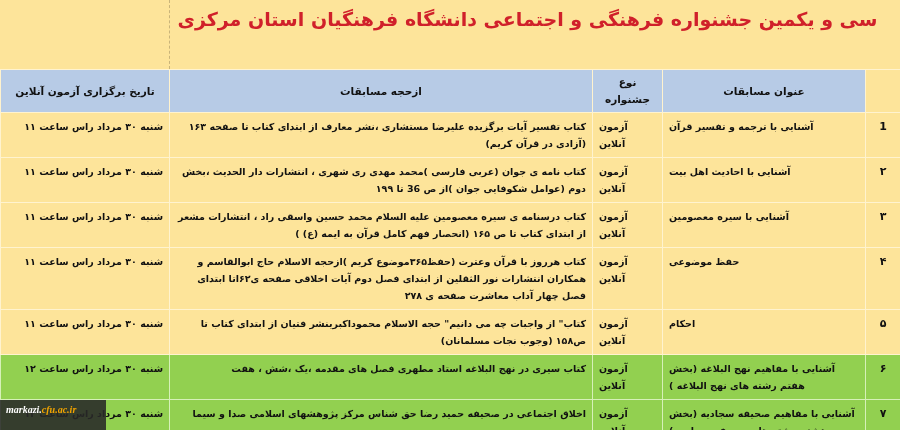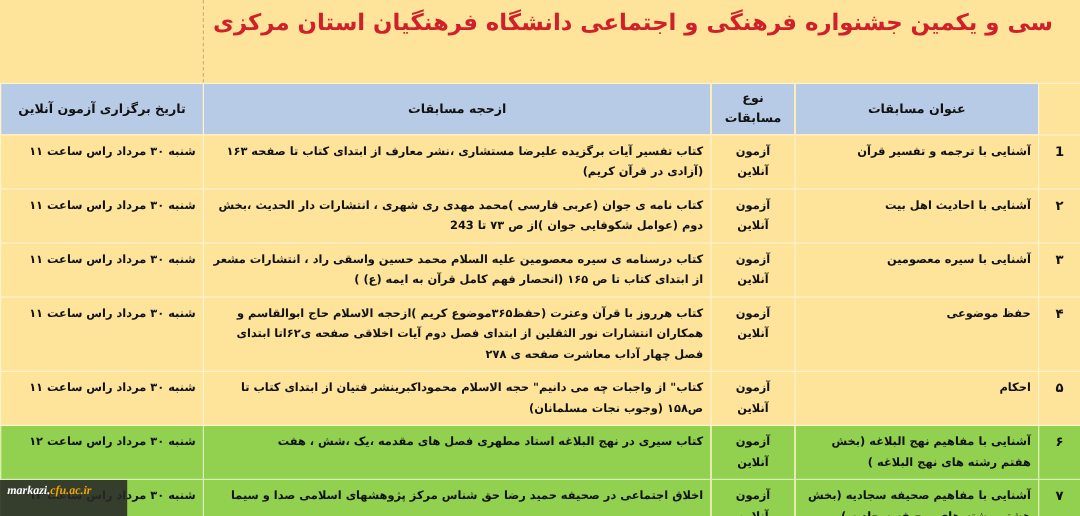--- a/index.html
+++ b/index.html
@@ -41,22 +41,22 @@
       text-align: right; overflow: hidden;
     }
     th {
       background: #b7cbe6; text-align: center; vertical-align: middle;
       height: 14px; padding: 4px 6px; font-size: 10.5px;
     }
     th.num-head { background: #fde49a; }
     tr.yellow td { background: #fde49a; }
     tr.green td { background: #92d050; border-color: #d6f0b8; margin-top: 16px; }
     td.num { text-align: center; font-size: 11px; }
-    td.title-cell { text-align: right; }
-    td.type-cell { text-align: center; }
+    td.title-cell { text-align: left; }
+    td.type-cell { text-align: left; }
     td.date-cell { text-align: right; }
     .watermark {
       position: absolute; left: 0; top: 400px; width: 100px; height: 36px;
       background: rgba(40,40,40,0.88);
       font-family: Liberation Serif, serif; font-style: italic; font-weight: bold;
       font-size: 10px; line-height: 20px; padding-left: 6px; color: #fff;
     }
     .watermark .accent { color: #f2a400; }
   </style>
 </head>
@@ -72,38 +72,38 @@
     <col style="width:35px">
     <col style="width:203px">
     <col style="width:70px">
     <col style="width:423px">
     <col style="width:169px">
   </colgroup>
   <thead>
     <tr>
       <th class="num-head"></th>
       <th>عنوان مسابقات</th>
-      <th>نوع مسابقات</th>
+      <th>نوع جشنواره</th>
       <th>ازحجه مسابقات</th>
       <th>تاریخ برگزاری آزمون آنلاین</th>
     </tr>
   </thead>
   <tbody>
     <tr class="yellow" style="height:38px">
       <td class="num">1</td>
       <td class="title-cell">آشنایی با ترجمه و تفسیر قرآن</td>
       <td class="type-cell">آزمون آنلاین</td>
       <td>کتاب تفسیر آیات برگزیده علیرضا مستشاری ،نشر معارف از ابتدای کتاب تا صفحه ۱۶۳ (آزادی در قرآن کریم)</td>
       <td class="date-cell">شنبه ۳۰ مرداد راس ساعت ۱۱</td>
     </tr>
     <tr class="yellow" style="height:37px">
       <td class="num">۲</td>
       <td class="title-cell">آشنایی با احادیث اهل بیت</td>
       <td class="type-cell">آزمون آنلاین</td>
-      <td>کتاب نامه ی جوان (عربی فارسی )محمد مهدی ری شهری ، انتشارات دار الحدیث ،بخش دوم (عوامل شکوفایی جوان )از ص ۷۳ تا 243</td>
+      <td>کتاب نامه ی جوان (عربی فارسی )محمد مهدی ری شهری ، انتشارات دار الحدیث ،بخش دوم (عوامل شکوفایی جوان )از ص 36 تا ۱۹۹</td>
       <td class="date-cell">شنبه ۳۰ مرداد راس ساعت ۱۱</td>
     </tr>
     <tr class="yellow" style="height:37px">
       <td class="num">۳</td>
       <td class="title-cell">آشنایی با سیره معصومین</td>
       <td class="type-cell">آزمون آنلاین</td>
       <td>کتاب درسنامه ی سیره معصومین علیه السلام محمد حسین واسقی راد ، انتشارات مشعر از ابتدای کتاب تا ص ۱۶۵ (انحصار فهم کامل قرآن به ایمه (ع) )</td>
       <td class="date-cell">شنبه ۳۰ مرداد راس ساعت ۱۱</td>
     </tr>
     <tr class="yellow" style="height:37px">

